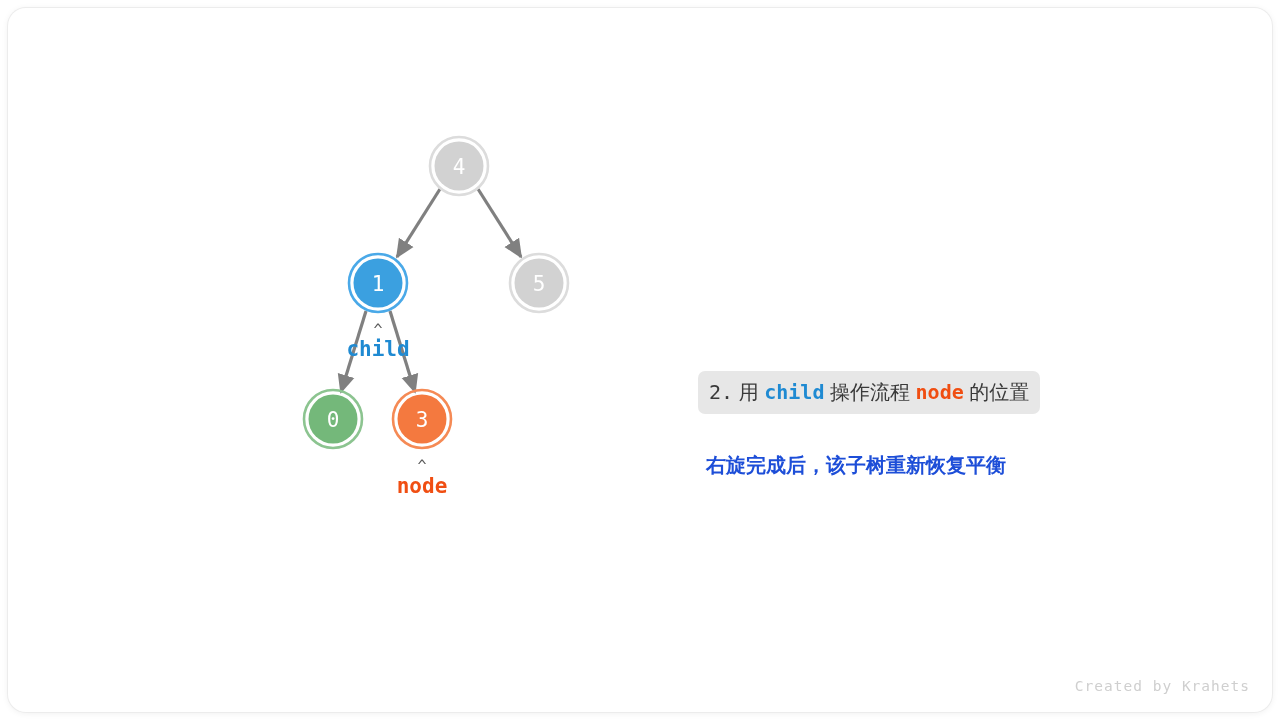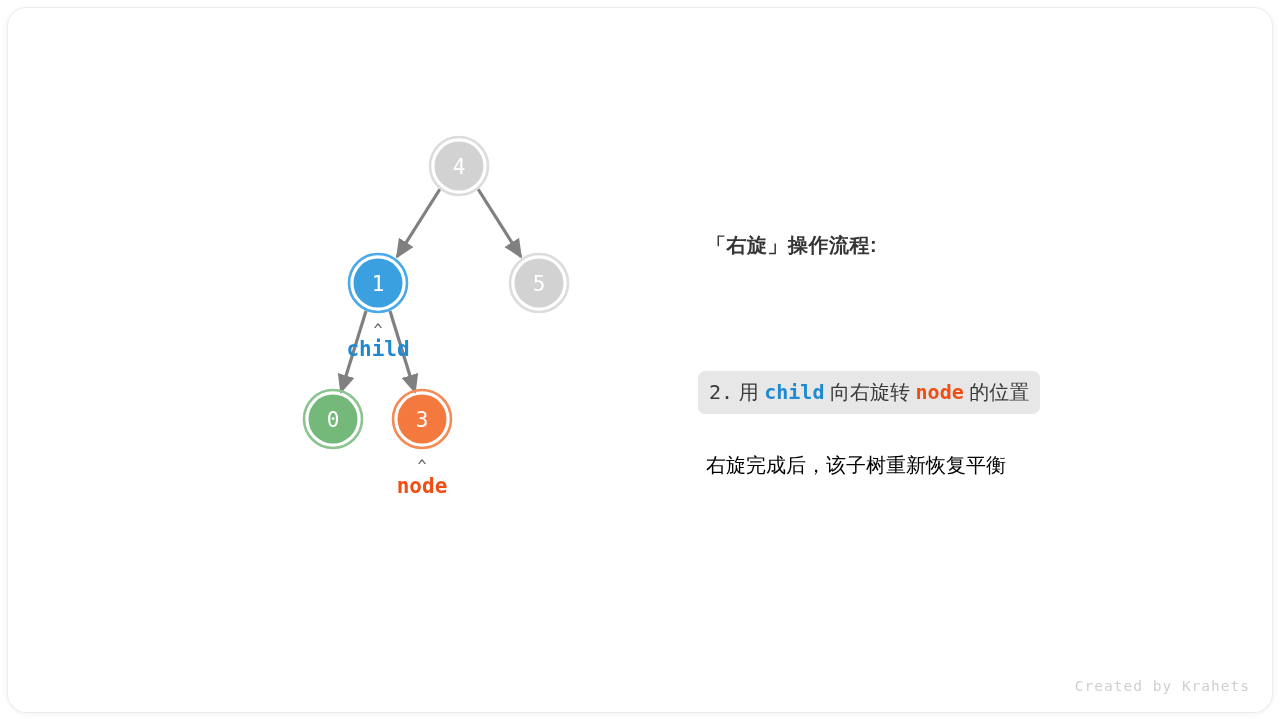--- a/index.html
+++ b/index.html
@@ -86,22 +86,23 @@
   .step.highlight {
     background: #e7e7e7;
   }
   #step-1 { top: 296px; }
   #step-2 { top: 363px; }
   #closing {
     position: absolute;
     left: 8px;
     top: 444px;
     font-size: 20px;
-    color: #000000;
-    white-space: nowrap;
+    color: #1d4ed8;
+    white-space: nowrap;
+    font-weight: bold;
   }
   .kw {
     font-family: "DejaVu Sans Mono", monospace;
     font-weight: bold;
     font-size: 20px;
   }
   .kw-child { color: #1f8ad2; }
   .kw-node  { color: #f04e12; }
   .num {
     font-family: "DejaVu Sans Mono", monospace;
@@ -178,25 +179,24 @@
 
       <g>
         <text class="caret" x="414" y="463">^</text>
         <text class="ptr-label" x="414" y="485" fill="#f04e12">node</text>
       </g>
     </svg>
   </div>
 
   <div id="panel">
 
-    <div id="panel-title">「右旋」操作流程:</div>
 
 
     <div class="step highlight" id="step-2">
-      <span class="num">2.</span><span>&nbsp;</span><span>用 </span><span class="kw kw-child">child</span><span> 向右旋转 </span><span class="kw kw-node">node</span><span> 的位置</span>
+      <span class="num">2.</span><span>&nbsp;</span><span>用 </span><span class="kw kw-child">child</span><span> 操作流程 </span><span class="kw kw-node">node</span><span> 的位置</span>
     </div>
 
     <div id="closing">右旋完成后，该子树重新恢复平衡</div>
   </div>
 
   <div id="footer">Created by Krahets</div>
 
 </div>
 
 </body></html>

